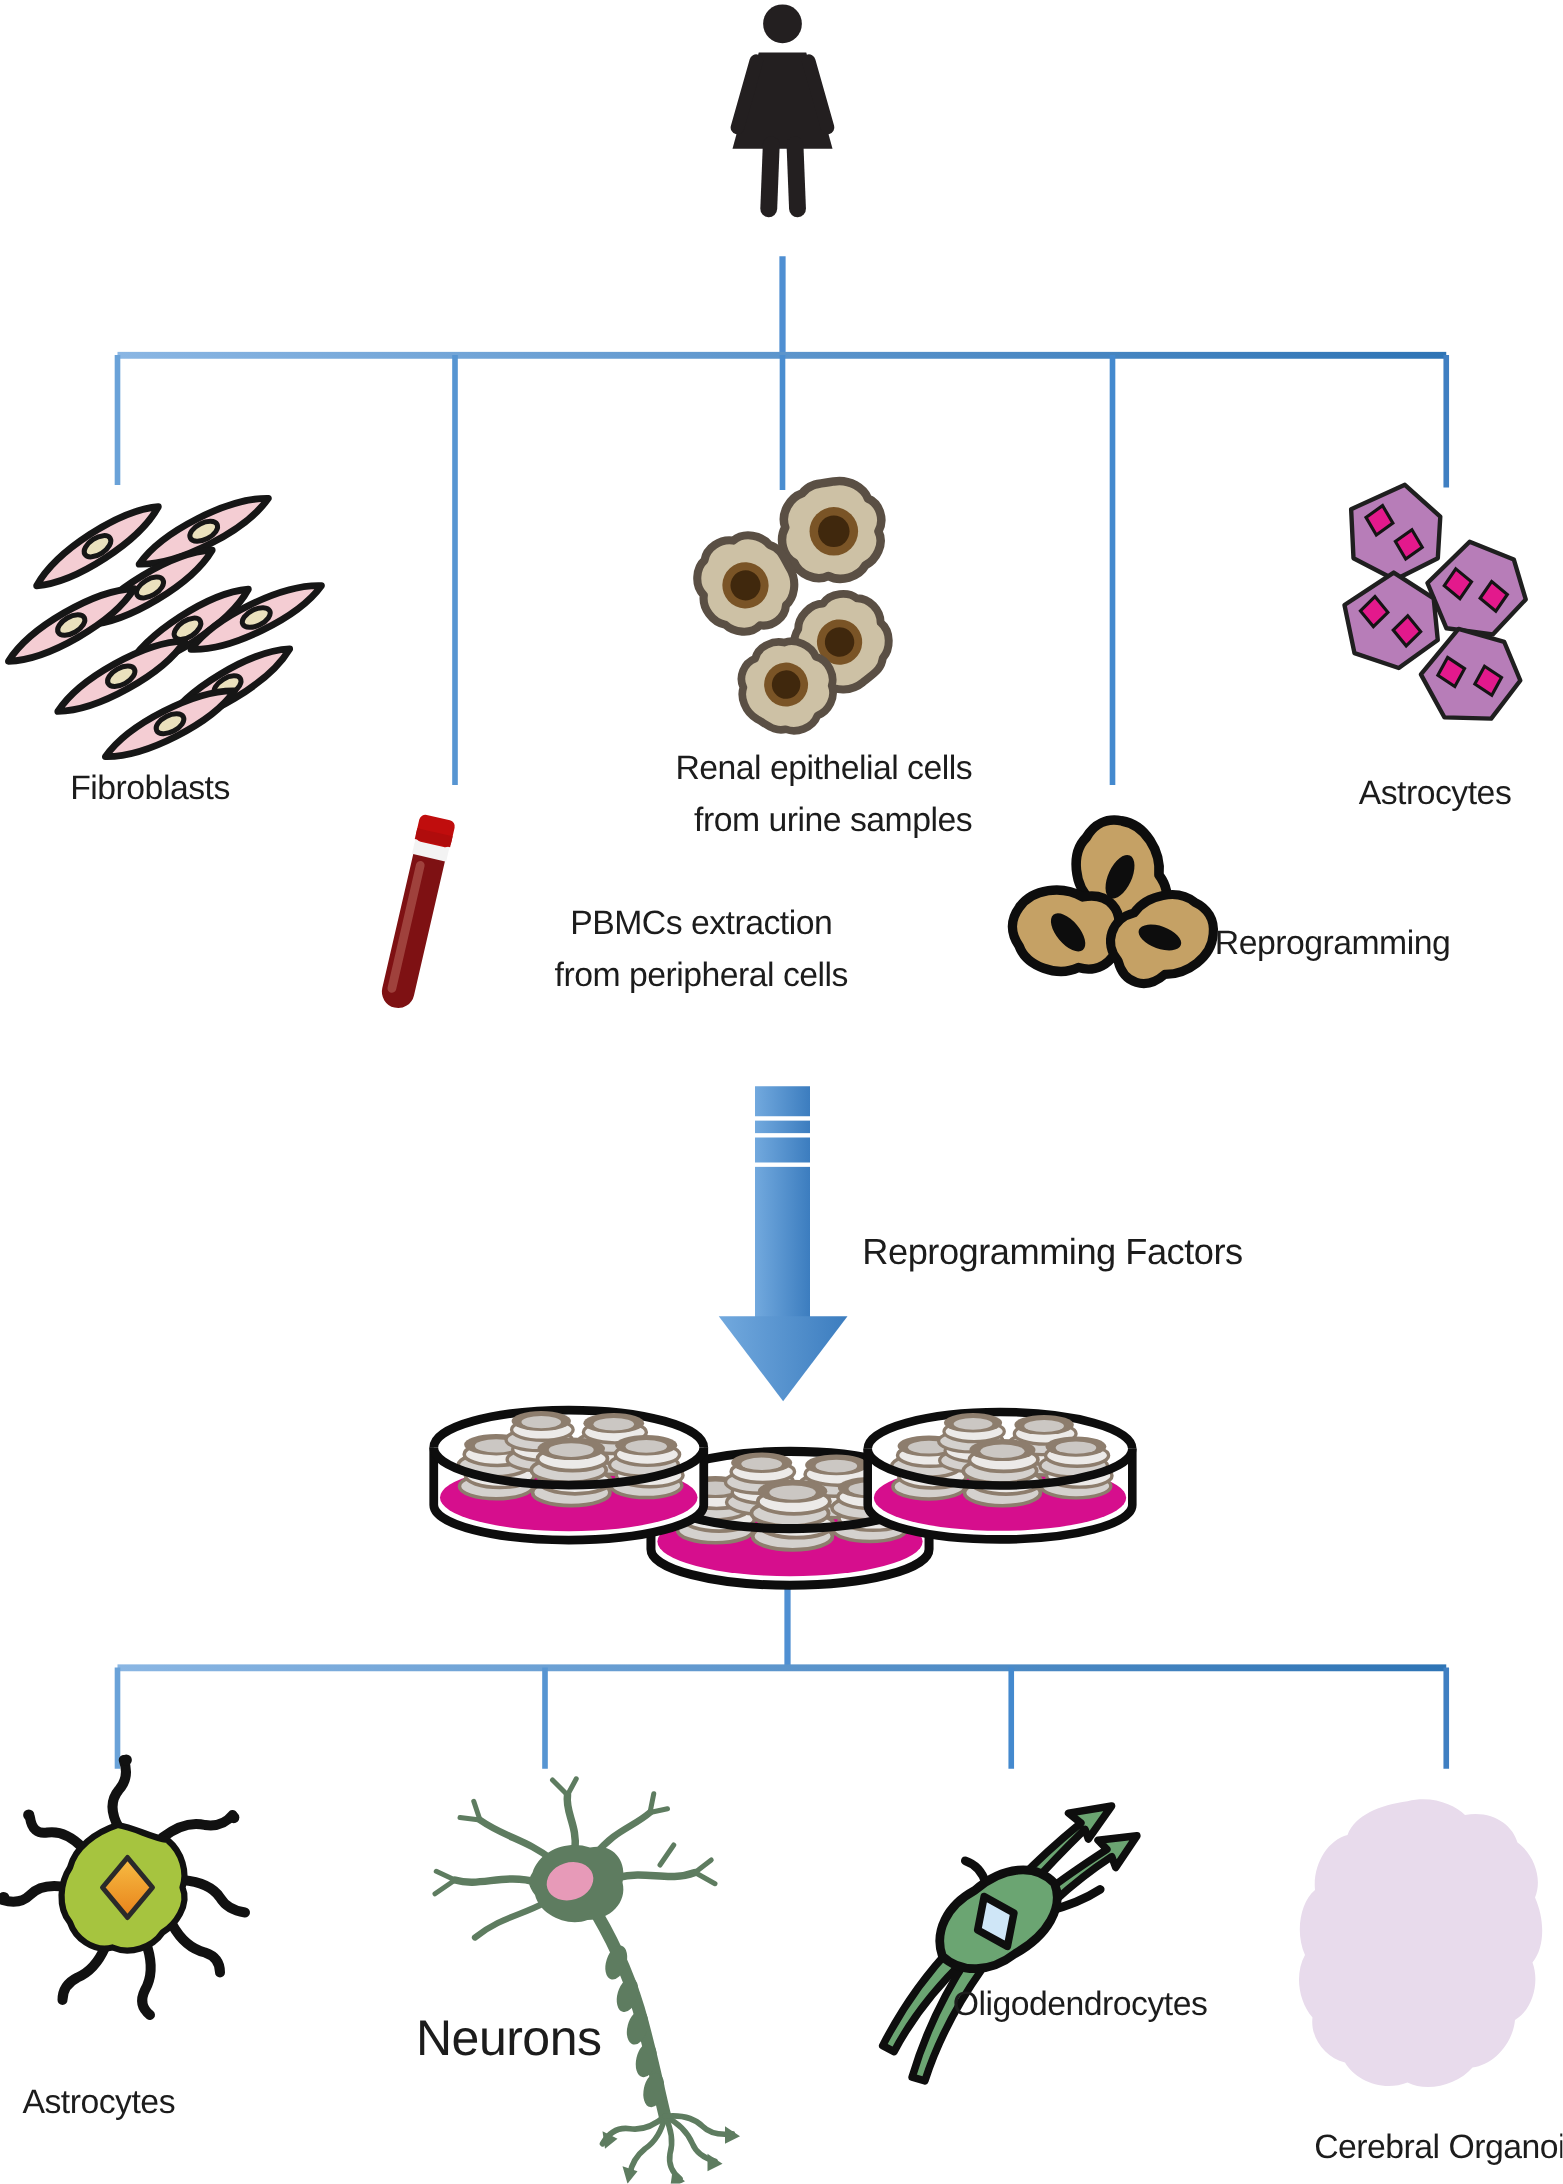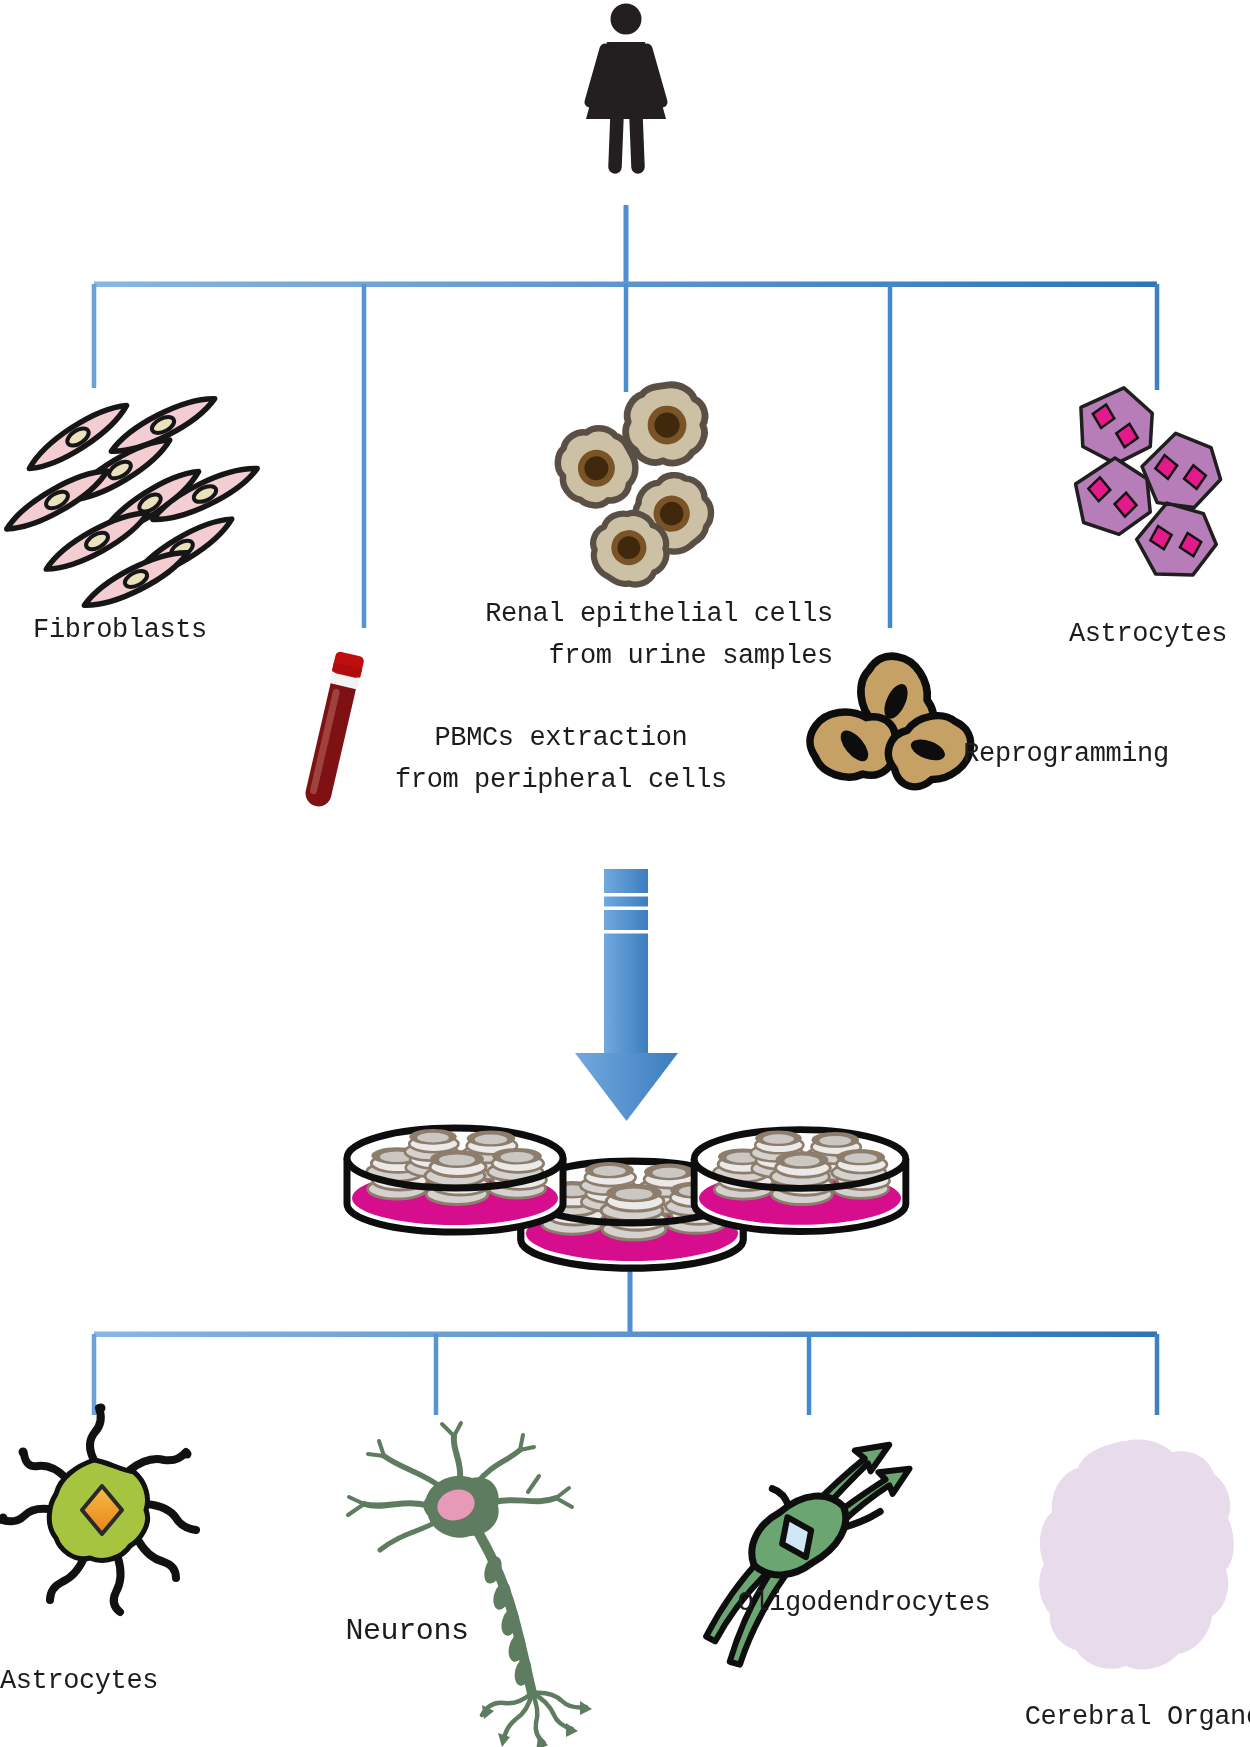--- a/index.html
+++ b/index.html
@@ -1,20 +1,20 @@
 <!DOCTYPE html>
 <html><head>
 <meta charset="utf-8">
 <style>
   html,body{margin:0;padding:0;background:#ffffff;}
   #canvas{
     position:relative;
     width:1250px;height:1747px;
     background:#ffffff;
-    font-family:Liberation Mono, monospace;
+    font-family:Liberation Sans, sans-serif;
     overflow:hidden;
   }
   #art{position:absolute;left:0;top:0;}
   .lbl{
     position:absolute;
     transform:translate(-50%,-50%);
     color:#1c1c1c;
     font-size:27px;
     letter-spacing:-0.4px;
     white-space:nowrap;
@@ -270,22 +270,23 @@
 
 <div class="lbl" style="left:659px; top:635px;text-align:right;">
   <span>Renal epithelial cells</span><br>
   <span>from urine samples</span>
 </div>
 
 <div class="lbl" style="left:1066px; top:754px;">Reprogramming</div>
 
 <div class="lbl" style="left:1148px; top:634px;">Astrocytes</div>
 
+<div class="lbl" style="left:842px; top:1002px; font-size:29px;">Reprogramming Factors</div>
 
 <div class="lbl" style="left:79px; top:1681px;">Astrocytes</div>
 
-<div class="lbl" style="left:407px; top:1631px; font-size:30px;">Neurons</div>
+<div class="lbl" style="left:407px; top:1631px; font-size:40px;">Neurons</div>
 
 <div class="lbl" style="left:864px; top:1603px;">Oligodendrocytes</div>
 
 <div class="lbl" style="left:1159px; top:1717px;">Cerebral Organoid</div>
 
 </div>
 
 </body></html>

